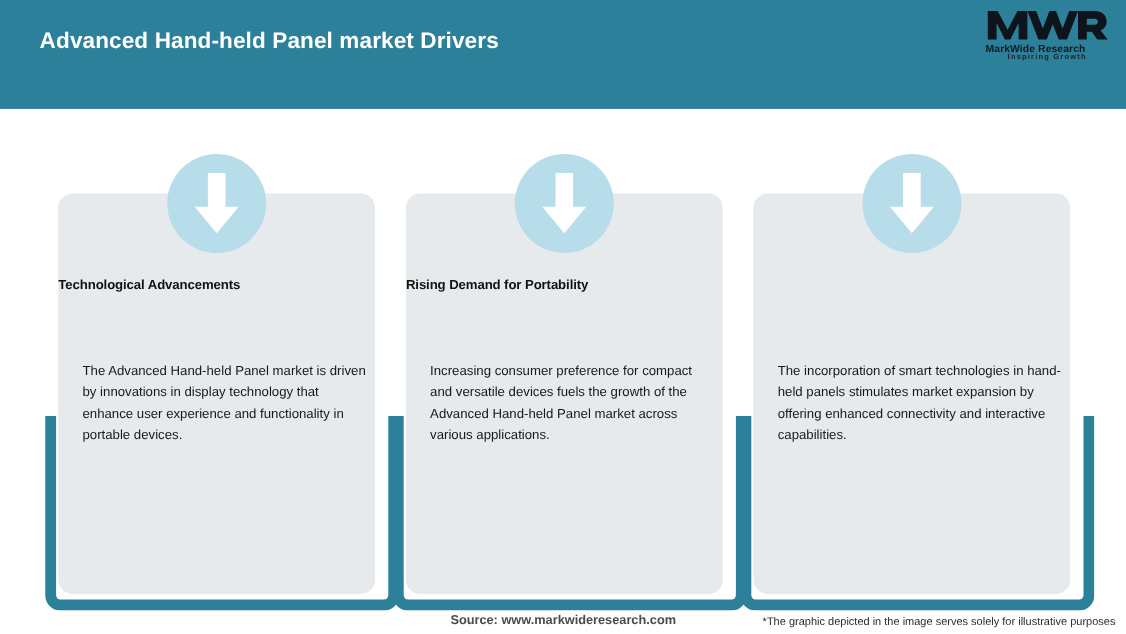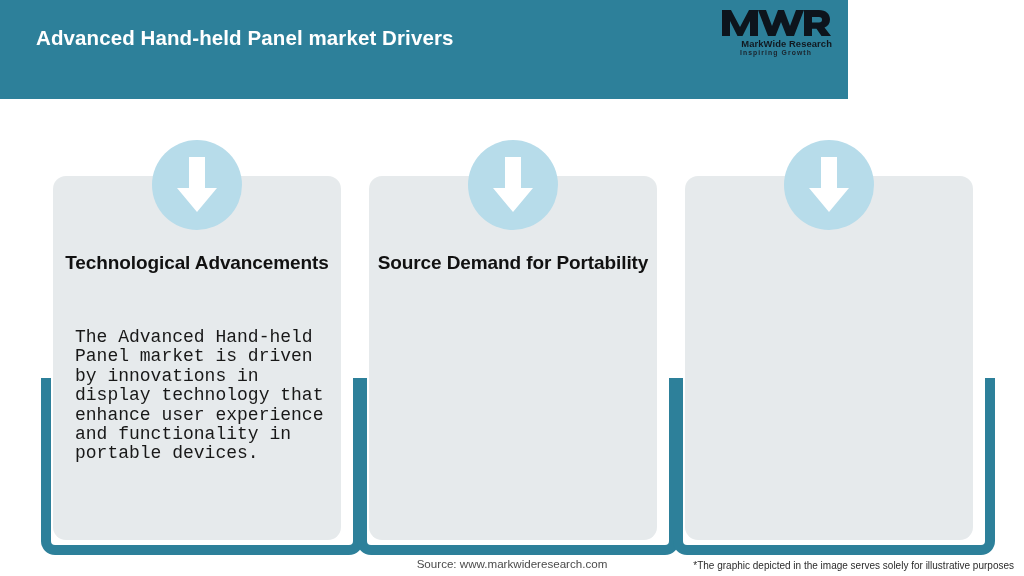--- a/index.html
+++ b/index.html
@@ -13,21 +13,21 @@
     font-family: "Liberation Sans", sans-serif;
     overflow: hidden;
     position: relative;
   }
 
   
   .header {
     position: absolute;
     left: 0;
     top: 0;
-    width: 848px;
+    width: 1024px;
     height: 99px;
     background: #2d809a;
   }
   .header-title {
     position: absolute;
     left: 36px;
     top: 26px;
     font-size: 20.5px;
     font-weight: bold;
     color: #ffffff;
@@ -49,21 +49,21 @@
     top: 0;
     width: 112px;
     height: 30px;
     display: block;
   }
   .logo-name {
     position: absolute;
     left: 0;
     top: 30px;
     width: 112px;
-    text-align: right;
+    text-align: left;
     font-size: 9.4px;
     font-weight: bold;
     color: #111820;
     letter-spacing: 0.1px;
     white-space: nowrap;
   }
   .logo-tagline {
     position: absolute;
     left: 0;
     top: 41px;
@@ -137,47 +137,45 @@
     width: 42px;
     height: 56px;
     display: block;
   }
 
   .card-title {
     position: absolute;
     left: 12px;
     top: 112px;
     width: 288px;
-    text-align: center;
-    font-size: 19px;
+    font-size: 12px;
     font-weight: bold;
     color: #111111;
     letter-spacing: -0.1px;
   }
   .card-body {
     position: absolute;
     left: 34px;
     top: 188px;
     width: 258px;
-    font-size: 18px;
+    font-size: 12px;
     line-height: 19.4px;
     color: #181818;
     text-align: left;
-    font-family: Liberation Mono, monospace;
   }
 
   
   .source {
     position: absolute;
     left: 0;
     top: 557px;
     width: 1024px;
     text-align: center;
     font-size: 11.6px;
-    font-weight: normal;
+    font-weight: bold;
     color: #4b4b4b;
   }
   .disclaimer {
     position: absolute;
     right: 10px;
     top: 560px;
     font-size: 10px;
     color: #2b2b2b;
     white-space: nowrap;
   }
@@ -216,29 +214,31 @@
   </div>
 
   <div class="card-unit c2">
     <div class="frame"></div>
     <div class="panel"></div>
     <div class="icon-circle">
       <svg class="arrow-svg" viewBox="0 0 42 56">
         <path d="M13 0 L29 0 L29 31 L41 31 L21 55 L1 31 L13 31 Z" fill="#ffffff"></path>
       </svg>
     </div>
-    <div class="card-title">Source Demand for Portability</div>
+    <div class="card-title">Rising Demand for Portability</div>
+    <div class="card-body">Increasing consumer preference for compact and versatile devices fuels the growth of the Advanced Hand-held Panel market across various applications.</div>
   </div>
 
   <div class="card-unit c3">
     <div class="frame"></div>
     <div class="panel"></div>
     <div class="icon-circle">
       <svg class="arrow-svg" viewBox="0 0 42 56">
         <path d="M13 0 L29 0 L29 31 L41 31 L21 55 L1 31 L13 31 Z" fill="#ffffff"></path>
       </svg>
     </div>
+    <div class="card-body">The incorporation of smart technologies in hand-held panels stimulates market expansion by offering enhanced connectivity and interactive capabilities.</div>
   </div>
 
 </div>
 
 <div class="source">Source: www.markwideresearch.com</div>
 <div class="disclaimer">*The graphic depicted in the image serves solely for illustrative purposes</div>
 
 </body></html>

